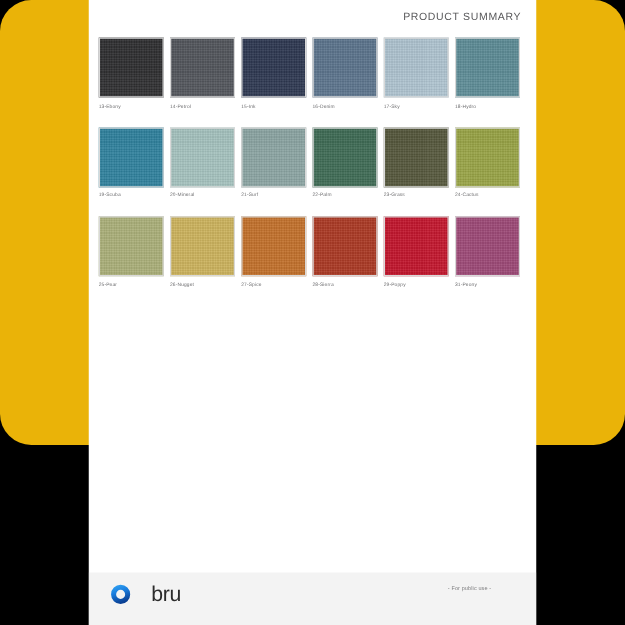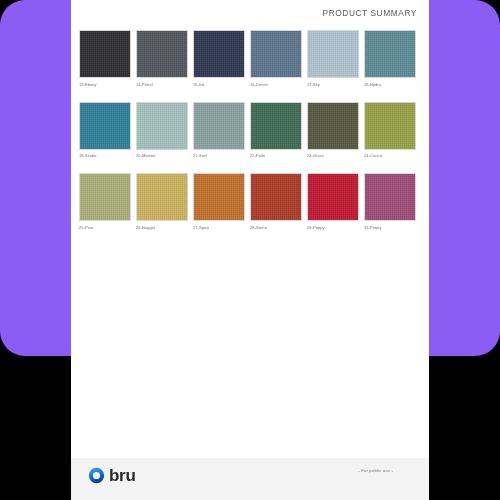--- a/index.html
+++ b/index.html
@@ -10,21 +10,21 @@
   body {
     width: 500px;
     height: 500px;
     overflow: hidden;
     font-family: "Liberation Sans", sans-serif;
   }
   #stage {
     position: relative;
     width: 500px;
     height: 356px;
-    background: #8b5cf6;
+    background: #eab308;
     border-radius: 25px;
   }
   
   #page {
     position: absolute;
     left: 71px;
     top: 0;
     width: 358px;
     height: 500px;
     background: #ffffff;
@@ -96,25 +96,25 @@
     display: flex;
     align-items: center;
   }
   #logo-mark {
     width: 17px;
     height: 17px;
     display: block;
   }
   #logo-word {
     font-size: 17px;
-    font-weight: bold;
+    font-weight: normal;
     color: #2b2b2b;
     letter-spacing: -0.3px;
     line-height: 17px;
-    margin-left: 4px;
+    margin-left: 16px;
     font-family: "Liberation Sans", sans-serif;
     text-align: right;
   }
   #footer-note {
     position: absolute;
     right: 36px;
     top: 10px;
     font-size: 4.4px;
     color: #7d7d7f;
     letter-spacing: 0.1px;

